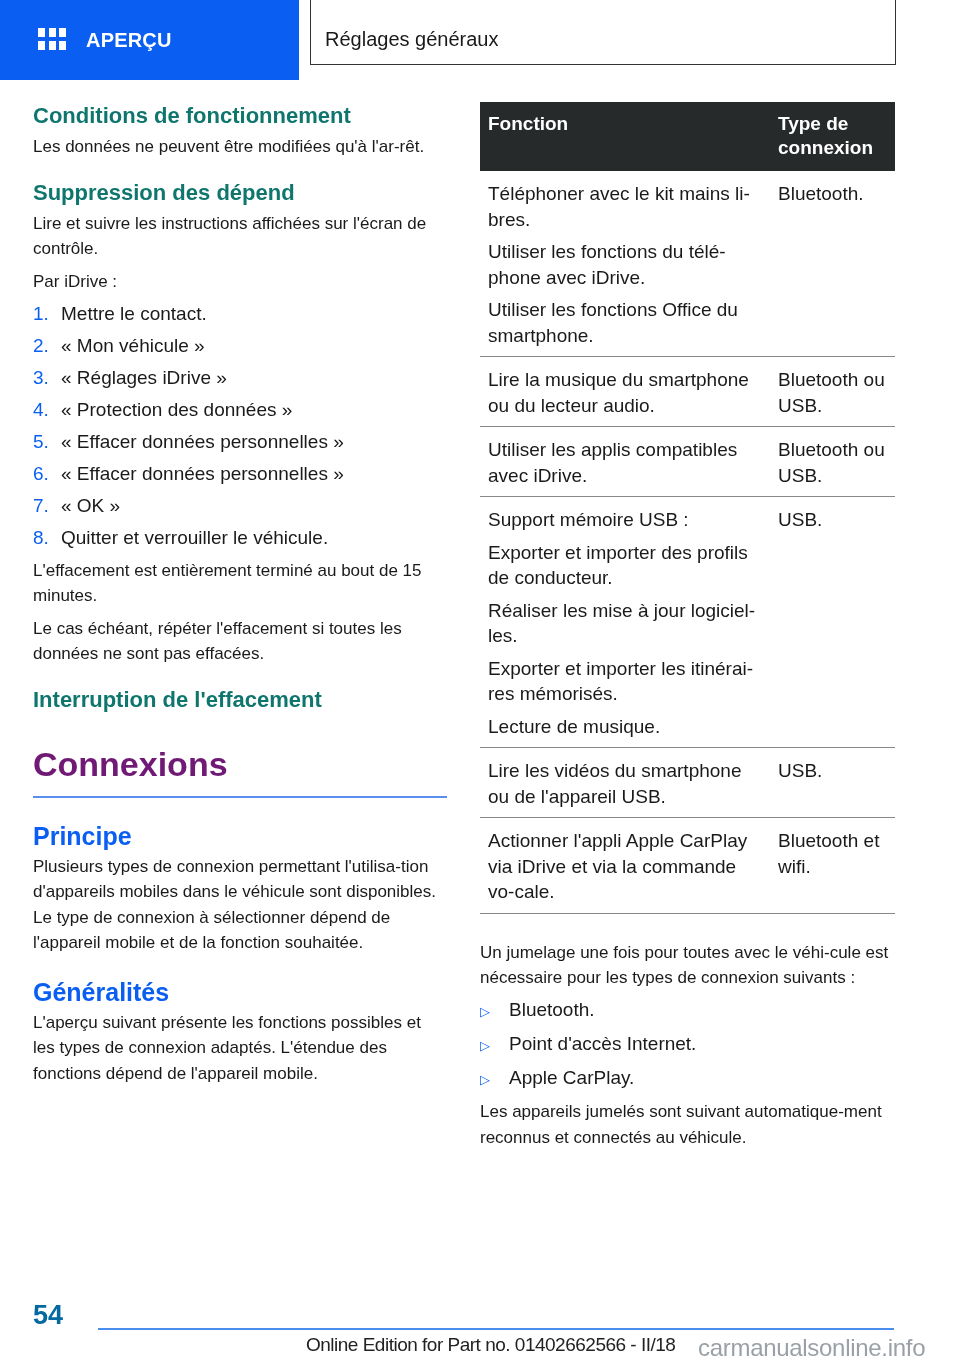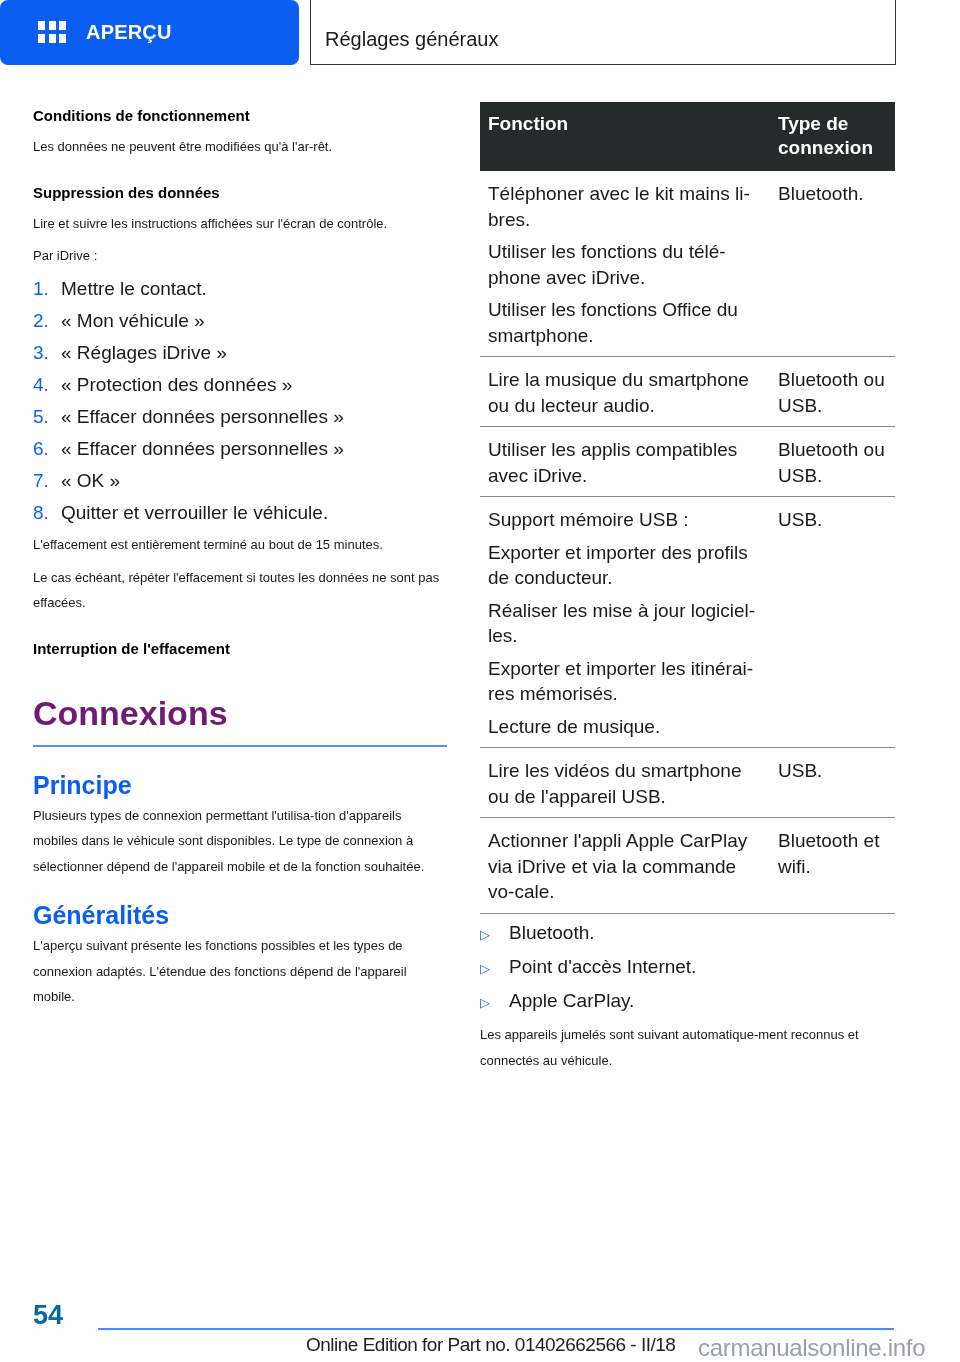--- a/index.html
+++ b/index.html
@@ -1,33 +1,33 @@
 <!DOCTYPE html>
 <html><head>
   <meta charset="utf-8">
   <style>
     * { box-sizing: border-box; margin: 0; padding: 0; }
     html, body { width: 960px; height: 1362px; background: #ffffff; overflow: hidden; }
     body { position: relative; font-family: "Liberation Sans", sans-serif; color: #1a1a1a; }
 
     
-    .hdr-tab { position: absolute; left: 0; top: 0; width: 299px; height: 65px; background: #0a5ff2; display: flex; align-items: center; padding-left: 38px; border-radius: 8px; }
+    .hdr-tab { position: absolute; left: 0; top: 0; width: 299px; height: 80px; background: #0a5ff2; display: flex; align-items: center; padding-left: 38px; }
     .grid-icon { width: 28px; height: 24px; display: grid; grid-template-columns: repeat(3, 7px); grid-template-rows: repeat(2, 9px); gap: 4px 3.5px; margin-right: 20px; }
     .grid-icon span { background: #fff; display: block; }
     .hdr-tab-label { color: #fff; font-weight: bold; font-size: 20px; letter-spacing: 0.2px; }
     .hdr-title-box { position: absolute; left: 310px; top: -2px; width: 586px; height: 67px; border: 1.5px solid #333; border-top: none; display: flex; align-items: center; padding-left: 14px; padding-top: 16px; }
     .hdr-title { font-size: 20px; color: #1a1a1a; }
 
     
     .col-left { position: absolute; left: 33px; top: 102px; width: 414px; }
     .col-right { position: absolute; left: 480px; top: 102px; width: 415px; }
 
-    .h3 { color: #000000; font-weight: bold; font-size: 15px; line-height: 28px; }
+    .h3 { color: #0f766e; font-weight: bold; font-size: 22px; line-height: 28px; }
     .h3.strong { color: #0a5ff2; font-size: 25px; }
-    .p { font-size: 13px; line-height: 25.5px; margin-top: 4px; }
+    .p { font-size: 17px; line-height: 25.5px; margin-top: 4px; }
     .p + .p { margin-top: 7px; }
 
     .ol { margin-top: 7px; }
     .ol-item { display: flex; font-size: 19px; line-height: 25.5px; margin-bottom: 6.5px; }
     .ol-num { color: #0a5ff2; width: 28px; flex: 0 0 28px; }
 
     .h1 { color: #701a75; font-weight: bold; font-size: 34px; line-height: 40px; }
     .h1-rule { height: 2px; background: #5a8fef; margin-top: 12px; }
 
     
@@ -62,21 +62,21 @@
   <span class="hdr-tab-label">APERÇU</span>
 </div>
 <div class="hdr-title-box">
   <span class="hdr-title">Réglages généraux</span>
 </div>
 
 <div class="col-left">
   <div class="h3">Conditions de fonctionnement</div>
   <div class="p">Les données ne peuvent être modifiées qu'à l'ar-rêt.</div>
 
-  <div class="h3" style="margin-top:19px">Suppression des données</div>
+  <div class="h3" style="margin-top:19px">Suppression des dépend</div>
   <div class="p">Lire et suivre les instructions affichées sur l'écran de contrôle.</div>
   <div class="p">Par iDrive :</div>
 
   <div class="ol">
     <div class="ol-item">
         <span class="ol-num">1.</span>
         <span>Mettre le contact.</span>
       </div>
     <div class="ol-item">
         <span class="ol-num">2.</span>
@@ -170,20 +170,21 @@
       </tr>
       <tr>
         <td>
           <div class="cp">Actionner l'appli Apple CarPlay via iDrive et via la commande vo-cale.</div>
         </td>
         <td>Bluetooth et wifi.</td>
       </tr>
     </tbody>
   </table>
 
+  <div class="p" style="margin-top:26px">Un jumelage une fois pour toutes avec le véhi-cule est nécessaire pour les types de connexion suivants :</div>
   <div class="bullets">
     <div class="bullet">
         <span class="tri">▷</span>
         <span>Bluetooth.</span>
       </div>
     <div class="bullet">
         <span class="tri">▷</span>
         <span>Point d'accès Internet.</span>
       </div>
     <div class="bullet" style="margin-bottom:0">

